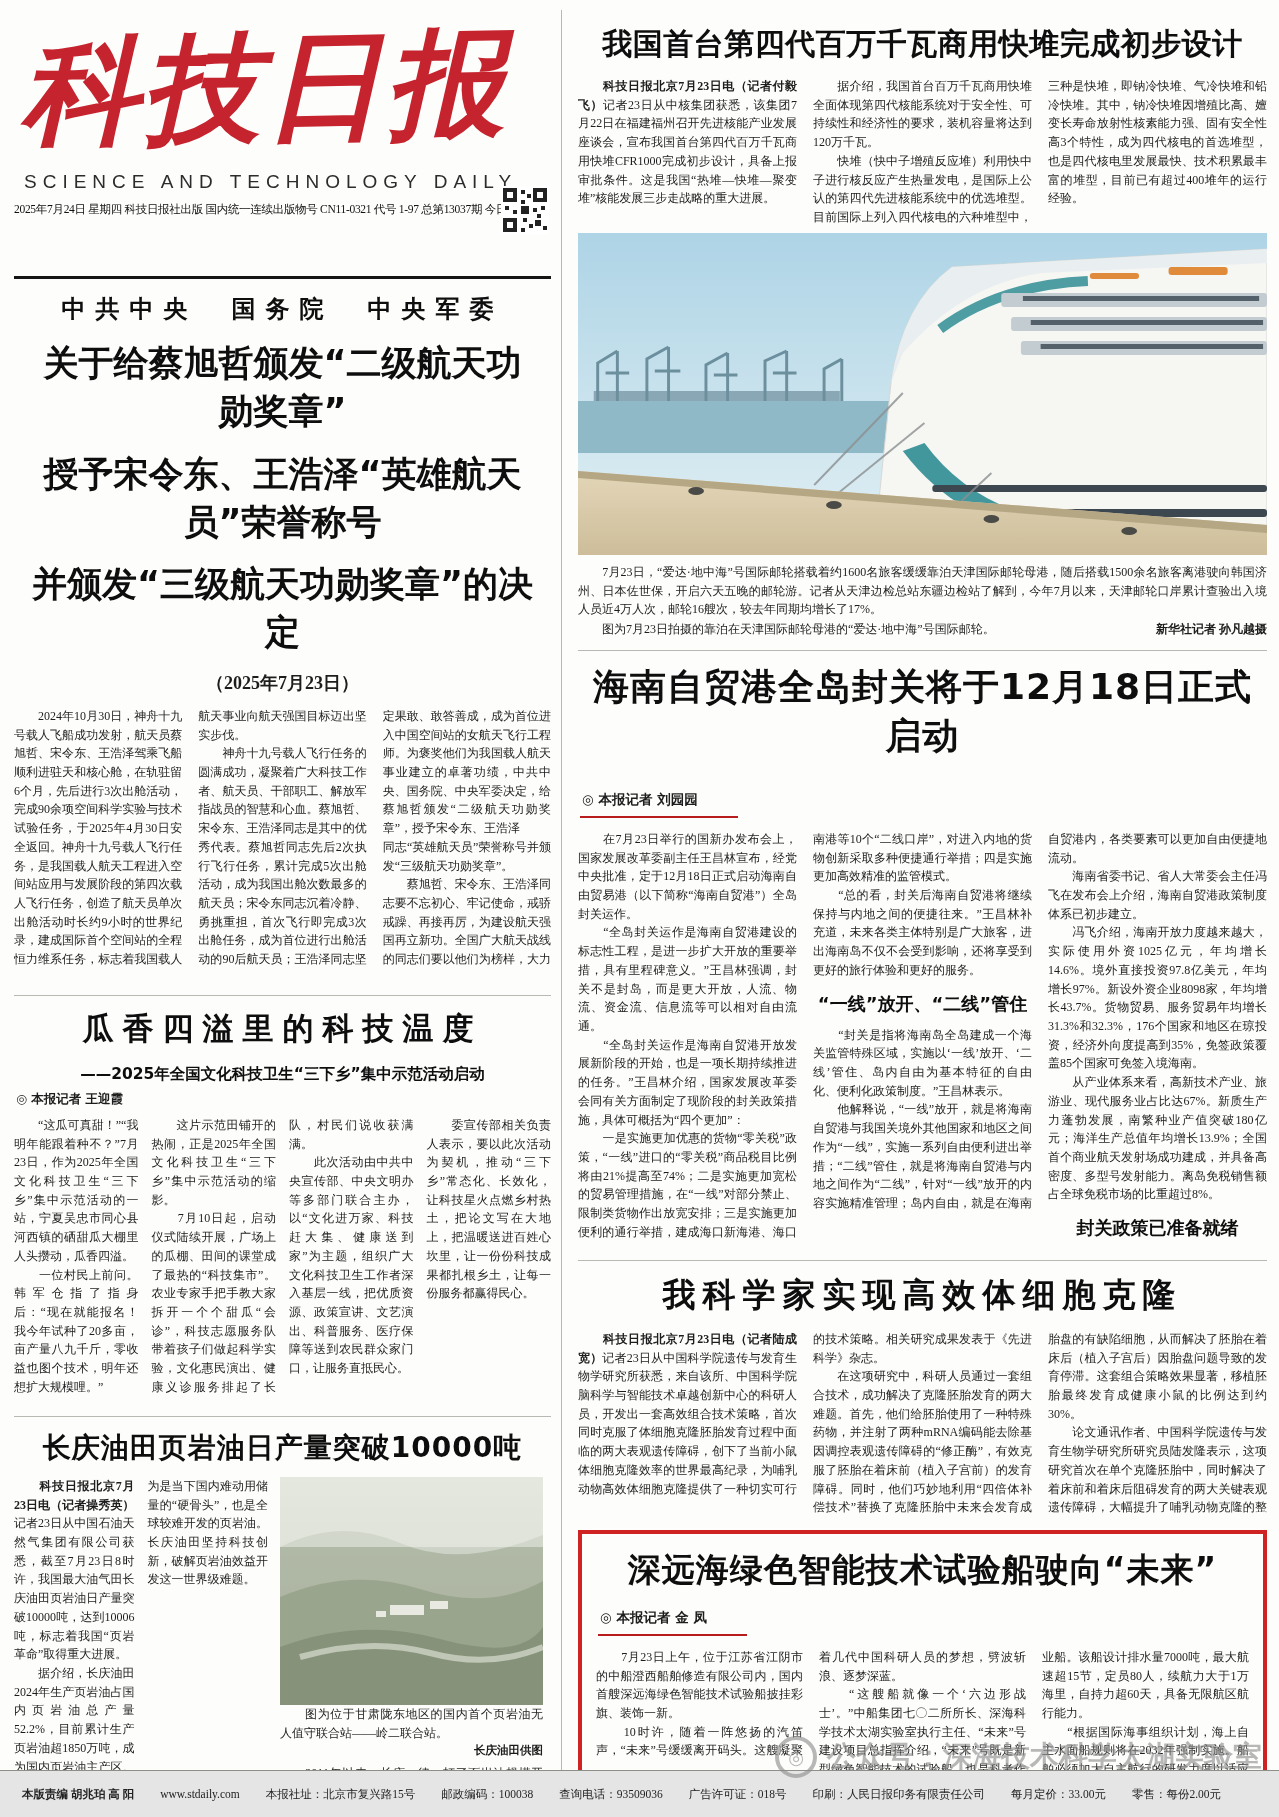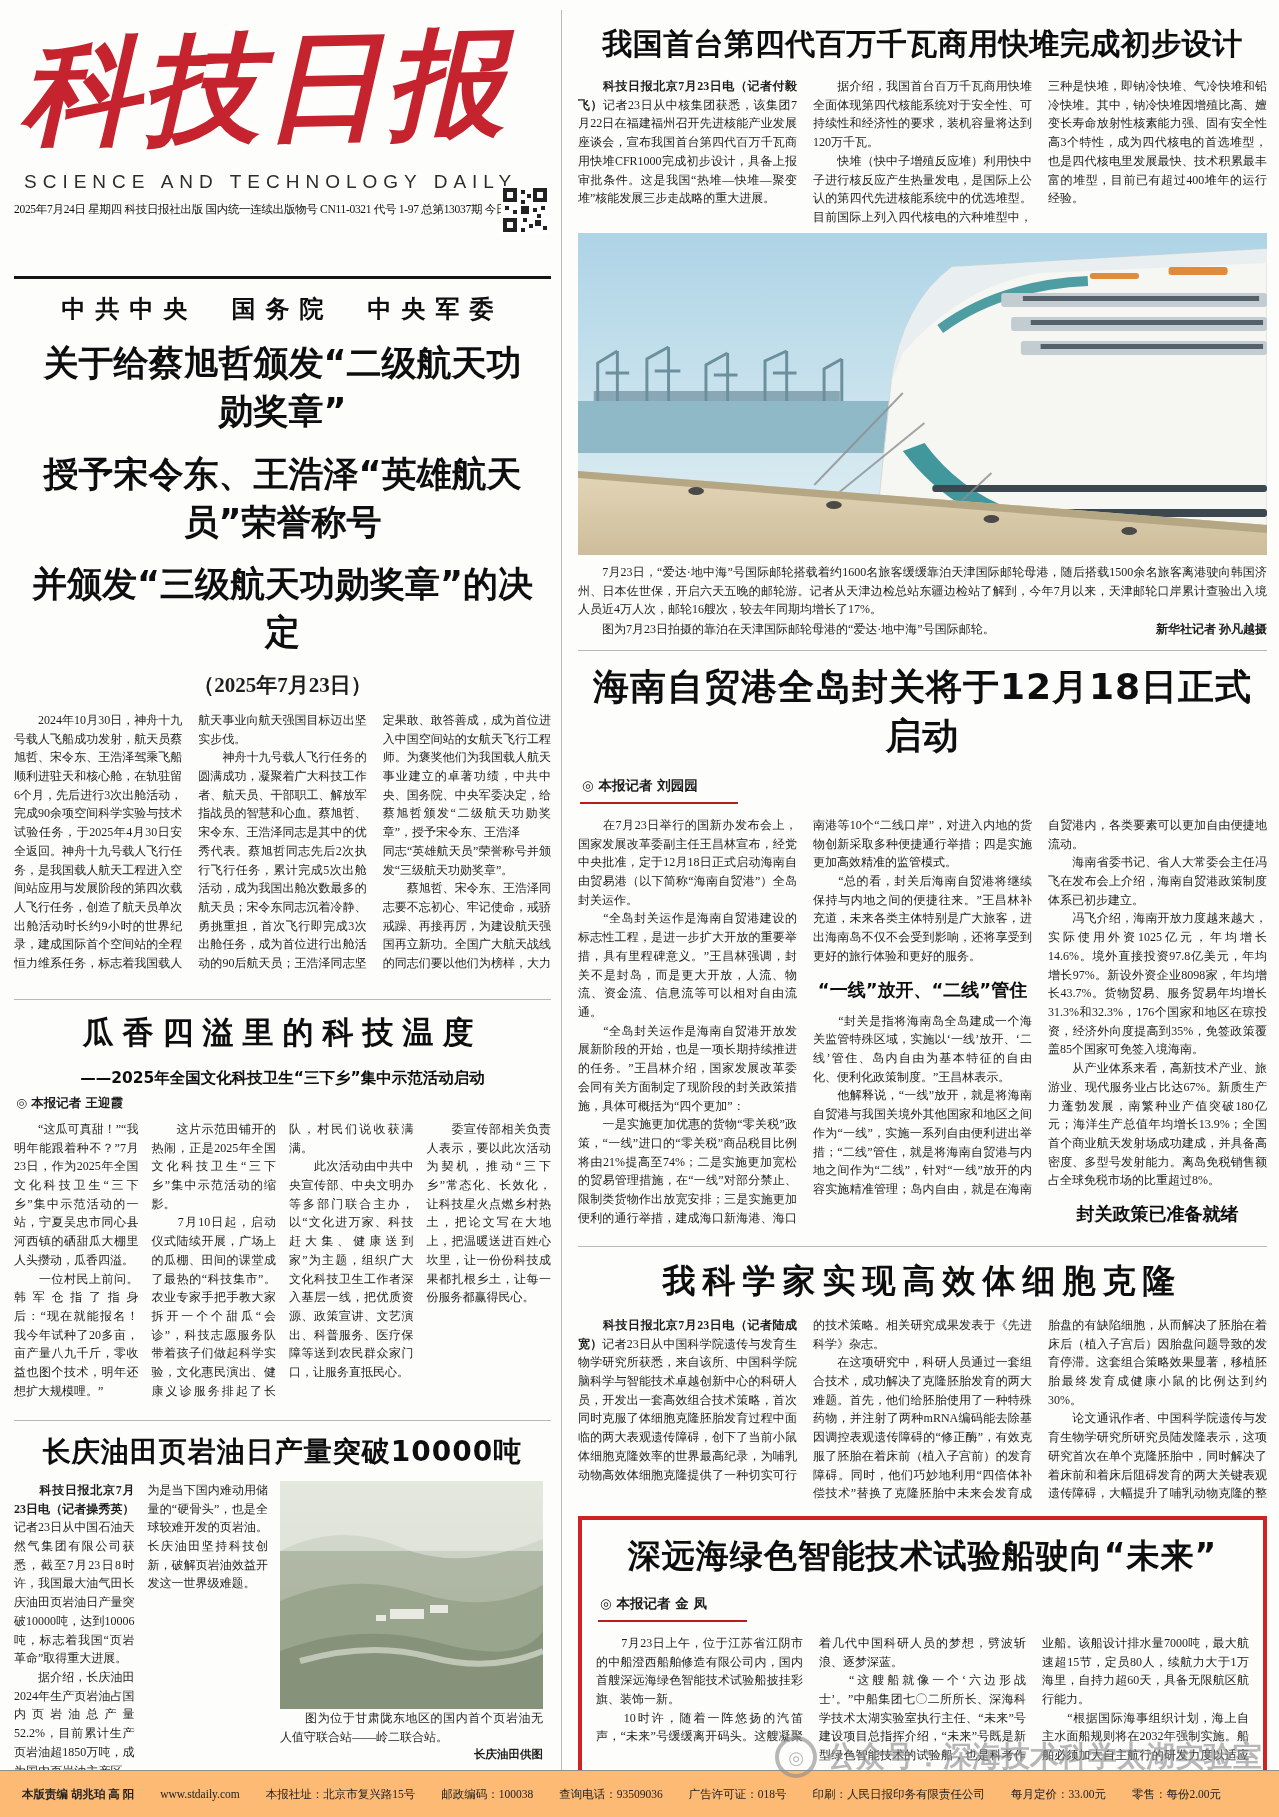--- a/index.html
+++ b/index.html
@@ -26,21 +26,21 @@
   .cols{column-gap:16px;column-fill:auto;overflow:hidden;text-align:justify;}
   .cols p{margin:0;font-size:12px;line-height:1.56;}
   .cols3{column-count:3;}
   .cols4{column-count:4;column-gap:13px;}
   .subhd{break-inside:avoid;text-align:center;font-size:18px;margin:12px 0 10px;}
   .hr{border:none;border-top:1px solid #b9b9b4;margin:12px 0;}
 
   
   .b-over{font-size:24px;text-align:center;letter-spacing:10px;margin:14px 0 8px;}
   .b-line{font-size:35px;text-align:center;line-height:1.38;letter-spacing:0px;}
-  .b-date{font-family:"Liberation Serif",serif;font-weight:bold;font-size:21px;text-align:center;margin:8px 0 12px;}
+  .b-date{font-family:"Liberation Serif",serif;font-weight:bold;font-size:18px;text-align:center;margin:8px 0 12px;}
   .b-body{height:276px;}
 
   
   .c-head{font-size:31px;text-align:center;letter-spacing:9px;margin-top:6px;}
   .c-sub{font-size:15.5px;text-align:center;margin:8px 0 2px;}
   .c-byline{font-family:"DejaVu Sans",sans-serif;font-size:12.5px;font-weight:bold;margin:6px 0 8px 2px;}
   .c-body{height:288px;}
 
   
   .d-head{font-size:28px;text-align:center;letter-spacing:1px;margin:10px 0 10px;}
@@ -55,35 +55,35 @@
   .d-rbody{column-count:2;column-gap:13px;column-fill:auto;height:196px;overflow:hidden;text-align:justify;}
 
   
   .a-head{font-size:30px;text-align:center;margin:14px 0 12px;letter-spacing:0.5px;}
   .a-body{height:152px;}
   .ship-photo{width:100%;height:322px;display:block;margin-top:4px;}
   .cap{font-size:12px;line-height:1.55;text-align:justify;margin:8px 0 0;}
   .cap-row{display:flex;justify-content:space-between;font-size:12px;margin-top:2px;}
   .cap-credit{font-weight:bold;white-space:nowrap;}
 
-  .h-head{font-size:36px;text-align:center;margin:10px 0 2px;letter-spacing:1px;}
+  .h-head{font-size:36px;text-align:center;margin:10px 0 16px;letter-spacing:1px;}
   .h-body{height:418px;}
 
   .k-head{font-size:33px;text-align:center;letter-spacing:7px;margin:8px 0 12px;}
   .k-body{height:188px;}
 
   .redbox{border:4px solid #cf2222;margin-top:12px;padding:10px 14px 8px;}
   .s-head{font-size:33px;text-align:center;letter-spacing:1px;margin:4px 0 2px;}
   .s-body{height:142px;}
   .turn{font-size:11.5px;text-align:right;margin-top:4px;}
 
   
   .footer{position:absolute;left:0;right:0;bottom:0;height:46px;border-top:1px solid #8f8f8a;
      display:flex;align-items:center;gap:0 26px;padding:0 22px;font-size:11.5px;color:#222;
-     background:#fdba74;white-space:nowrap;overflow:hidden;}
+     background:#e5e5e5;white-space:nowrap;overflow:hidden;}
   .footer b{font-weight:bold;}
 
   .watermark{position:absolute;left:775px;top:1736px;display:flex;align-items:center;gap:10px;
      color:#8a8a8a;opacity:.6;font-size:29px;font-weight:bold;z-index:5;
      font-family:"DejaVu Sans",sans-serif;white-space:nowrap;}
   .wm-circle{width:42px;height:42px;border-radius:50%;border:4px solid #8a8a8a;box-sizing:border-box;
      display:flex;align-items:center;justify-content:center;font-size:18px;}
 </style>
 </head>
 <body>

